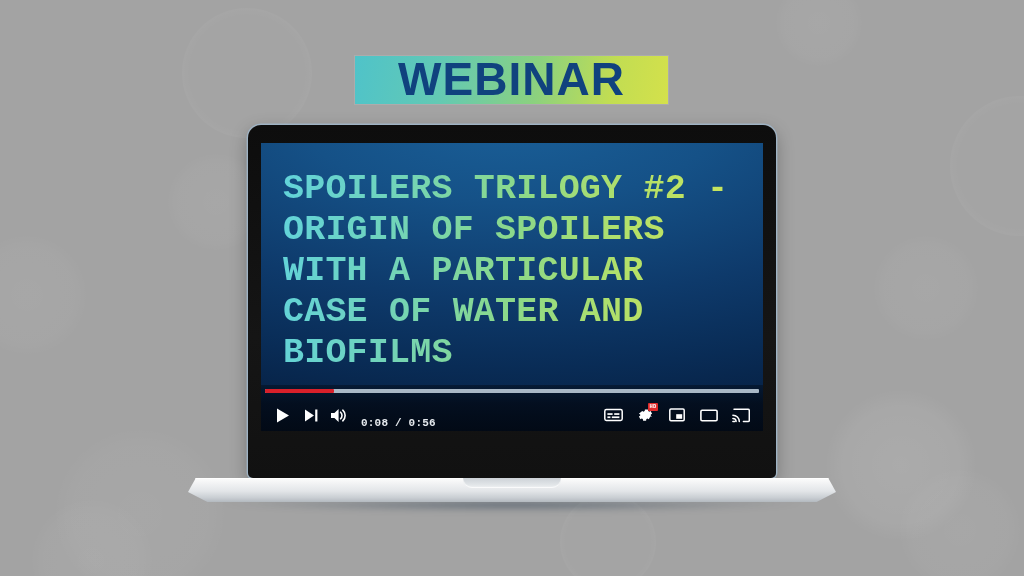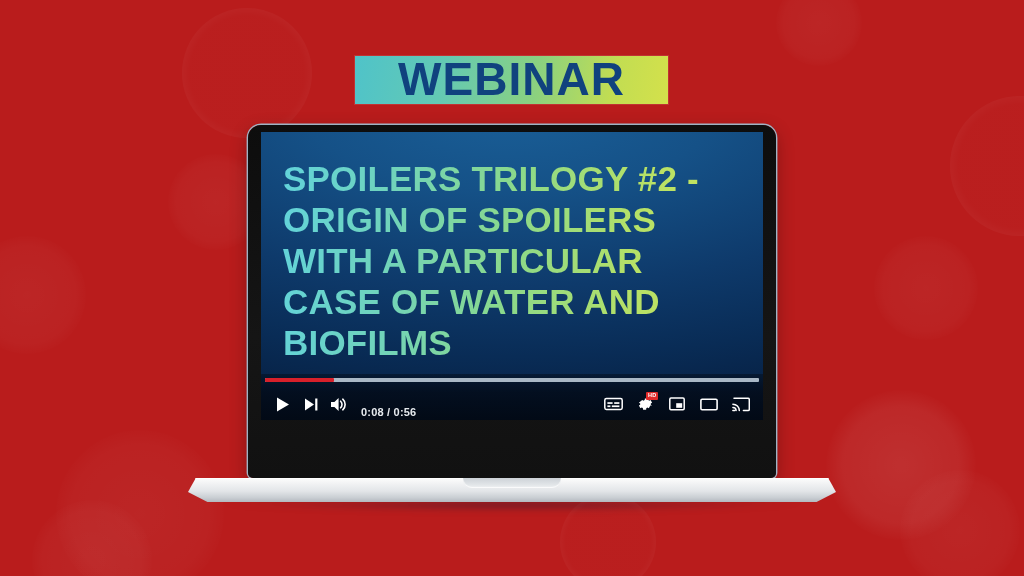--- a/index.html
+++ b/index.html
@@ -12,21 +12,21 @@
     overflow: hidden;
     font-family: "Liberation Sans", sans-serif;
     background: #11599a;
   }
 
   #stage {
     position: relative;
     width: 1024px;
     height: 576px;
     overflow: hidden;
-    background: #b91c1c;
+    background: #a3a3a3;
   }
 
   
   .bokeh {
     position: absolute;
     border-radius: 50%;
     background: radial-gradient(circle at 50% 50%, rgba(255,255,255,0.085) 0%, rgba(255,255,255,0.055) 55%, rgba(255,255,255,0.0) 72%);
     pointer-events: none;
   }
   .bokeh.faint {
@@ -77,26 +77,27 @@
     width: 528px;
     height: 353px;
     background: linear-gradient(180deg, #0d0d0d 0%, #151515 60%, #111 100%);
     border-radius: 13px 13px 5px 5px;
     box-shadow: 0 0 0 1.4px #9fb3c4, 0 6px 18px rgba(0,0,0,0.30);
   }
 
   #laptop-screen {
     position: absolute;
     left: 261px;
-    top: 132px;
+    top: 143px;
     width: 502px;
     height: 288px;
     overflow: hidden;
     background:
       radial-gradient(ellipse 150% 110% at 50% -10%, #1a6099 0%, #155187 28%, #0e3a6b 58%, #092c56 80%, #061f41 100%);
+    font-family: Liberation Mono, monospace;
   }
 
   
   #video-title {
     position: absolute;
     left: 22px;
     top: 26px;
     right: 18px;
     font-size: 35px;
     font-weight: bold;

